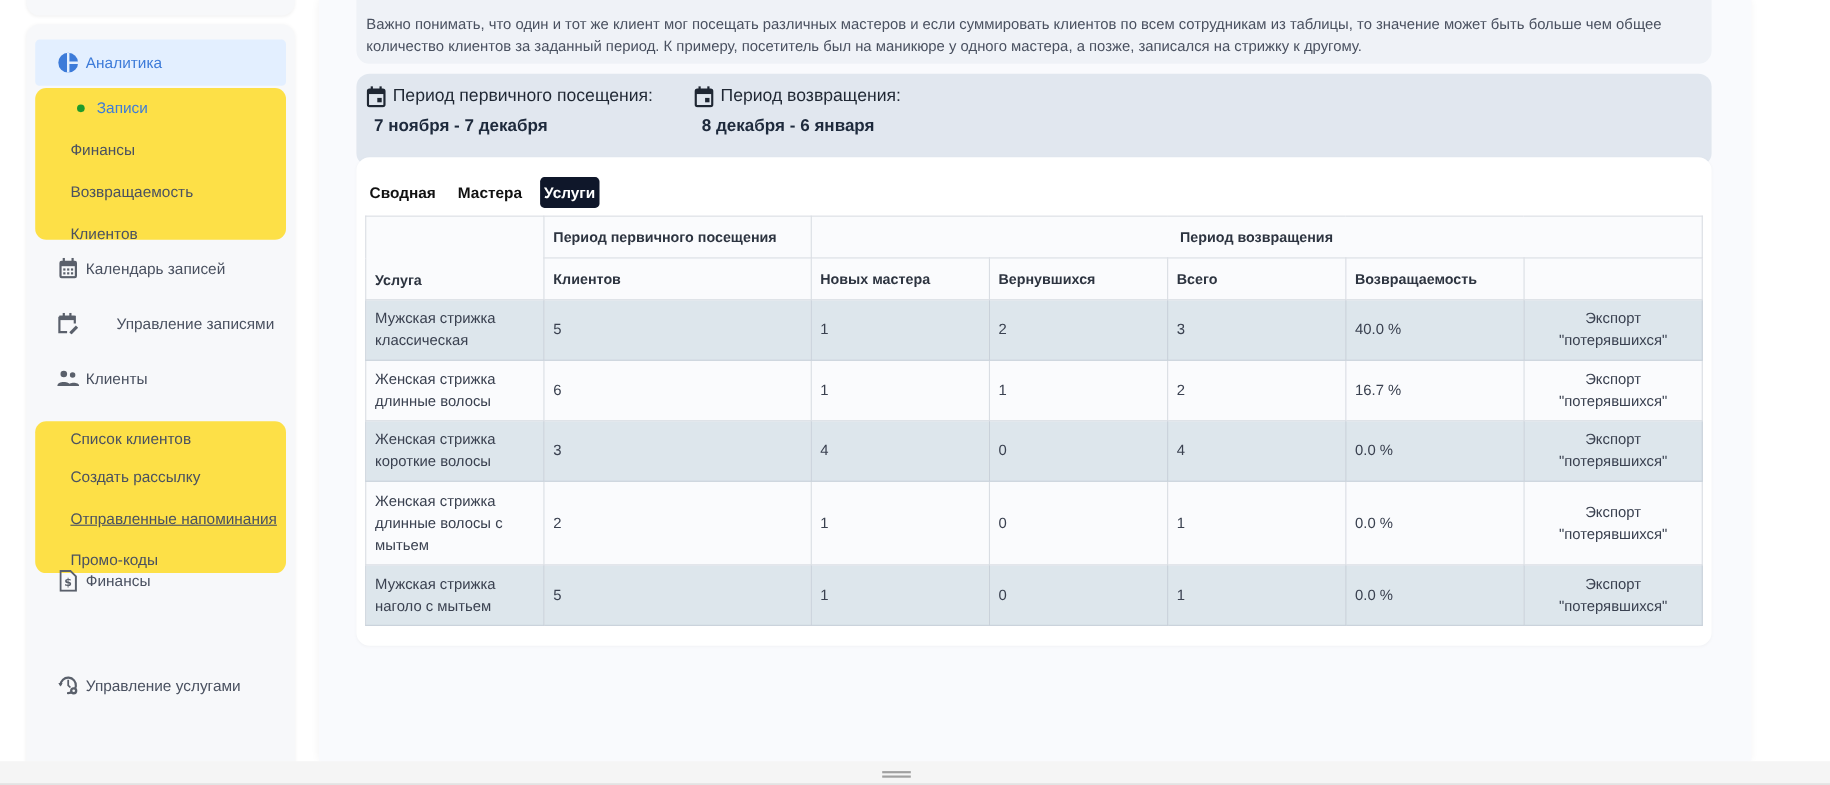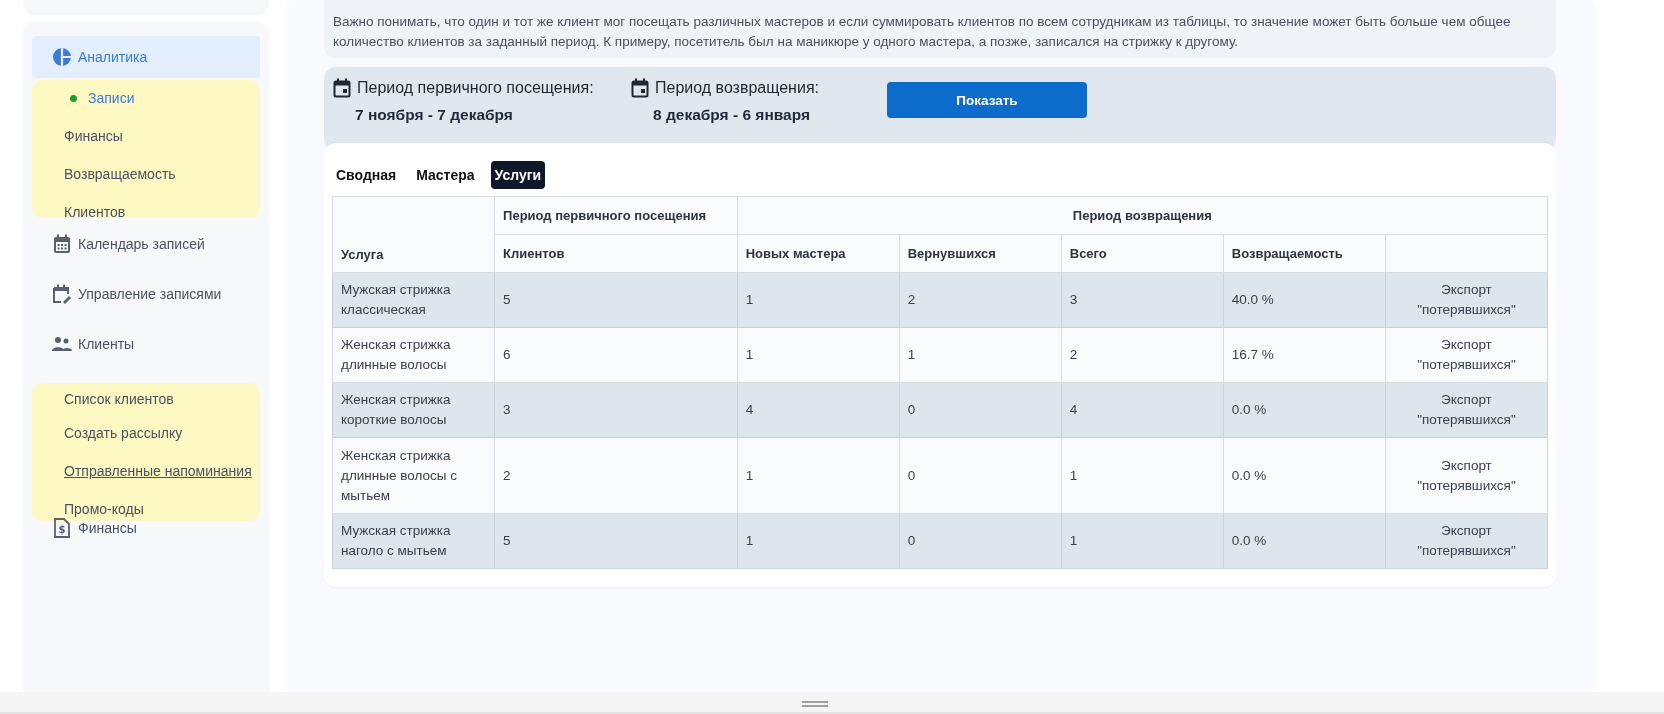--- a/index.html
+++ b/index.html
@@ -6,33 +6,33 @@
   html, body { width: 1664px; height: 714px; overflow: hidden; background: #ffffff; font-family: "Liberation Sans", "DejaVu Sans", sans-serif; color: #2d3748; }
   .page { position: relative; width: 1664px; height: 714px; background: #ffffff; }
 
   
   .sidebar-col { position: absolute; left: 0; top: 0; width: 290px; height: 692px; background: #ffffff; }
   .side-card-top { position: absolute; left: 24px; top: -20px; width: 244px; height: 34px; background: #f7f8fa; border-radius: 12px; box-shadow: 0 1px 3px rgba(0,0,0,0.05); }
   .side-card { position: absolute; left: 24px; top: 22px; width: 244px; height: 690px; background: #f7f8fa; border-radius: 12px; box-shadow: 0 1px 4px rgba(0,0,0,0.06); }
   .nav-item { position: absolute; left: 8px; width: 228px; height: 42px; display: flex; align-items: center; padding-left: 20px; font-size: 14px; color: #4a5160; border-radius: 4px; cursor: pointer; }
   .nav-item .icon { width: 20px; height: 20px; margin-right: 6px; display: inline-flex; align-items: center; justify-content: center; }
   .nav-item.active { background: #e3efff; color: #3d7bd9; }
-  .subgroup { position: absolute; left: 8px; width: 228px; background: #fef9c3; border-radius: 10px; }
+  .subgroup { position: absolute; left: 8px; width: 228px; background: #fde047; border-radius: 10px; }
   .sub-item { position: absolute; left: 32px; font-size: 14px; color: #4a5160; cursor: pointer; height: 20px; line-height: 20px; white-space: nowrap; }
   .sub-item.active { color: #3d7bd9; }
   .dot { position: absolute; left: -18px; top: 7px; width: 7px; height: 7px; border-radius: 50%; background: #1f9b2b; }
 
   
   .main-panel { position: absolute; left: 290px; top: 0; width: 1302px; height: 692px; background: #f9fafd; box-shadow: 0 0 8px rgba(0,0,0,0.06); }
   .info-box { position: absolute; left: 34px; top: -20px; width: 1232px; height: 78px; background: #eff2f7; border-radius: 12px; padding: 32px 8px 0 9px; font-size: 13.5px; line-height: 20px; color: #4a5160; }
   .period-box { position: absolute; left: 34px; top: 67px; width: 1232px; height: 84px; background: #e1e7ef; border-radius: 12px; }
   .period { position: absolute; top: 10px; }
   .period-label { display: flex; align-items: center; font-size: 16px; color: #1f2733; height: 22px; }
   .period-label .cal { margin-right: 6px; display: inline-flex; }
-  .period-value { margin-top: 7px; margin-left: 22px; font-size: 15.5px; font-weight: bold; color: #1e2a3c; }
+  .period-value { margin-top: 7px; margin-left: 7px; font-size: 15.5px; font-weight: bold; color: #1e2a3c; }
   .show-btn { position: absolute; left: 563px; top: 15px; width: 200px; height: 36px; background: #0d6bcb; color: #ffffff; font-weight: bold; font-size: 13.5px; border: none; border-radius: 4px; display: flex; align-items: center; justify-content: center; cursor: pointer; }
 
   .table-card { position: absolute; left: 34px; top: 143px; width: 1232px; height: 444px; background: #ffffff; border-radius: 12px; box-shadow: 0 1px 3px rgba(0,0,0,0.03); }
   .tabs { position: absolute; left: 8px; top: 18px; display: flex; align-items: center; }
   .tab { font-size: 14px; font-weight: bold; color: #111; padding: 6px 4px; margin-right: 12px; cursor: pointer; border-radius: 4px; }
   .tab.active { background: #0f172a; color: #ffffff; padding: 6px 4px; }
 
   table.report { position: absolute; left: 8px; top: 53px; width: 1216px; border-collapse: collapse; font-size: 13.5px; color: #3a4150; }
   table.report th, table.report td { border: 1px solid #d9dde3; padding: 0 8px; text-align: left; vertical-align: middle; }
   table.report th { background: #fafbfd; font-weight: bold; color: #2d3440; font-size: 13px; }
@@ -94,21 +94,21 @@
                 <rect x="11.5" y="10" width="2" height="2"></rect>
                 <rect x="4.5" y="13.5" width="2" height="2"></rect>
                 <rect x="8" y="13.5" width="2" height="2"></rect>
                 <rect x="11.5" y="13.5" width="2" height="2"></rect>
               </g>
             </svg>
         </span>
         <span>Календарь записей</span>
       </div>
 
-      <div class="nav-item" style="top:251px;">
+      <div class="nav-item" style="top:251px;gap:28px;">
         <span class="icon">
           <svg width="20" height="20" viewBox="0 0 20 20">
               <path d="M2 4 H16 V10" stroke="#5a606b" stroke-width="2" fill="none"></path>
               <rect x="2" y="3" width="14" height="4" fill="#5a606b"></rect>
               <rect x="5" y="0.5" width="2" height="4" fill="#5a606b"></rect>
               <rect x="11" y="0.5" width="2" height="4" fill="#5a606b"></rect>
               <path d="M2 4 V18 H9" stroke="#5a606b" stroke-width="2" fill="none"></path>
               <path d="M11 18 L17 12 L19 14 L13 20 Z" fill="#5a606b"></path>
             </svg>
         </span>
@@ -138,20 +138,32 @@
         <span class="icon">
           <svg width="16" height="20" viewBox="0 0 16 20">
               <path d="M1 1 H10 L15 6 V19 H1 Z" stroke="#5a606b" stroke-width="1.8" fill="none"></path>
               <text x="8" y="15" font-size="10" font-weight="bold" text-anchor="middle" fill="#5a606b" font-family="DejaVu Sans, sans-serif">$</text>
             </svg>
         </span>
         <span>Финансы</span>
       </div>
 
 
+      <div class="nav-item" style="top:580px;">
+        <span class="icon">
+          <svg width="20" height="20" viewBox="0 0 20 20">
+              <path d="M3 10 A7 7 0 1 1 9 17" stroke="#5a606b" stroke-width="2" fill="none"></path>
+              <path d="M1 8 L3 11 L5 8" fill="#5a606b"></path>
+              <path d="M10 5 V10 L12 12" stroke="#5a606b" stroke-width="1.6" fill="none"></path>
+              <circle cx="15" cy="15" r="3.3" fill="#5a606b"></circle>
+              <circle cx="15" cy="15" r="1.2" fill="#f7f8fa"></circle>
+            </svg>
+        </span>
+        <span>Управление услугами</span>
+      </div>
     </div>
   </aside>
 
   <main class="main-panel">
 
     <div class="info-box">
       <p>Важно понимать, что один и тот же клиент мог посещать различных мастеров и если суммировать клиентов по всем сотрудникам из таблицы, то значение может быть больше чем общее количество клиентов за заданный период. К примеру, посетитель был на маникюре у одного мастера, а позже, записался на стрижку к другому.</p>
     </div>
 
     <div class="period-box">
@@ -180,21 +192,20 @@
                 <rect x="4" y="0.5" width="2" height="4" fill="#1f2733"></rect>
                 <rect x="12" y="0.5" width="2" height="4" fill="#1f2733"></rect>
                 <rect x="10" y="11" width="4" height="4" fill="#1f2733"></rect>
               </svg>
           </span>
           <span>Период возвращения:</span>
         </div>
         <div class="period-value">8 декабря - 6 января</div>
       </div>
 
-      <button class="show-btn">Показать</button>
     </div>
 
     <section class="table-card">
       <div class="tabs">
         <div class="tab">Сводная</div>
         <div class="tab">Мастера</div>
         <div class="tab active">Услуги</div>
       </div>
 
       <table class="report">

